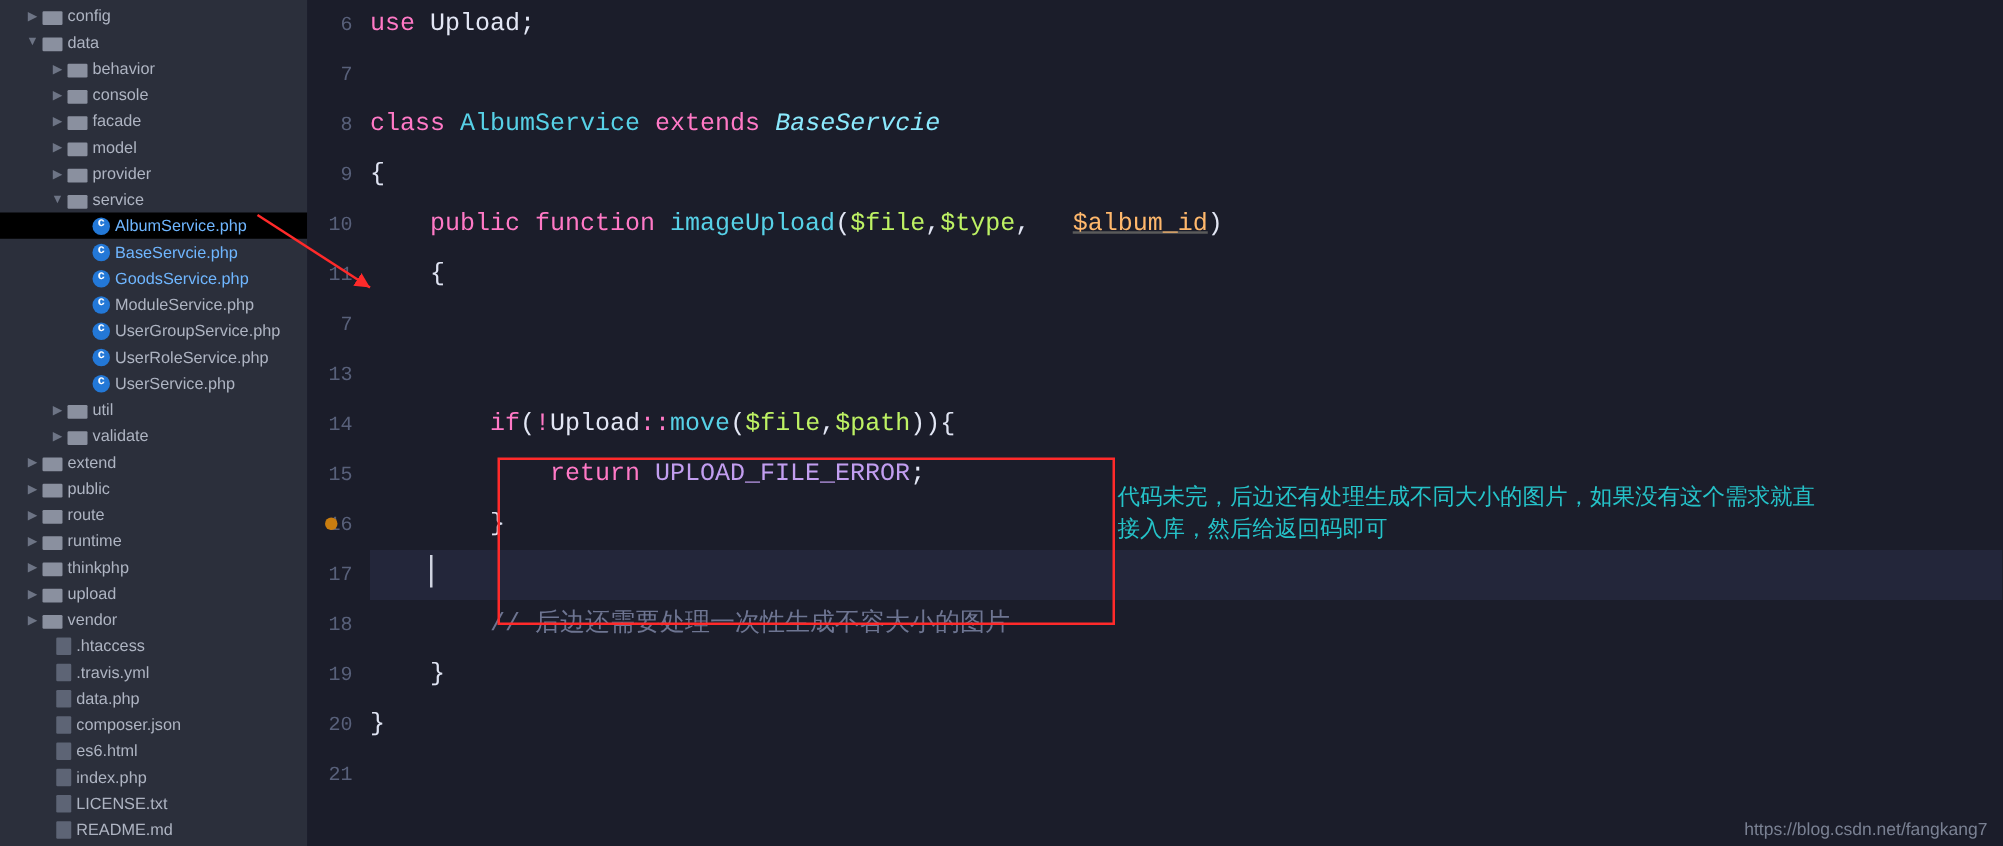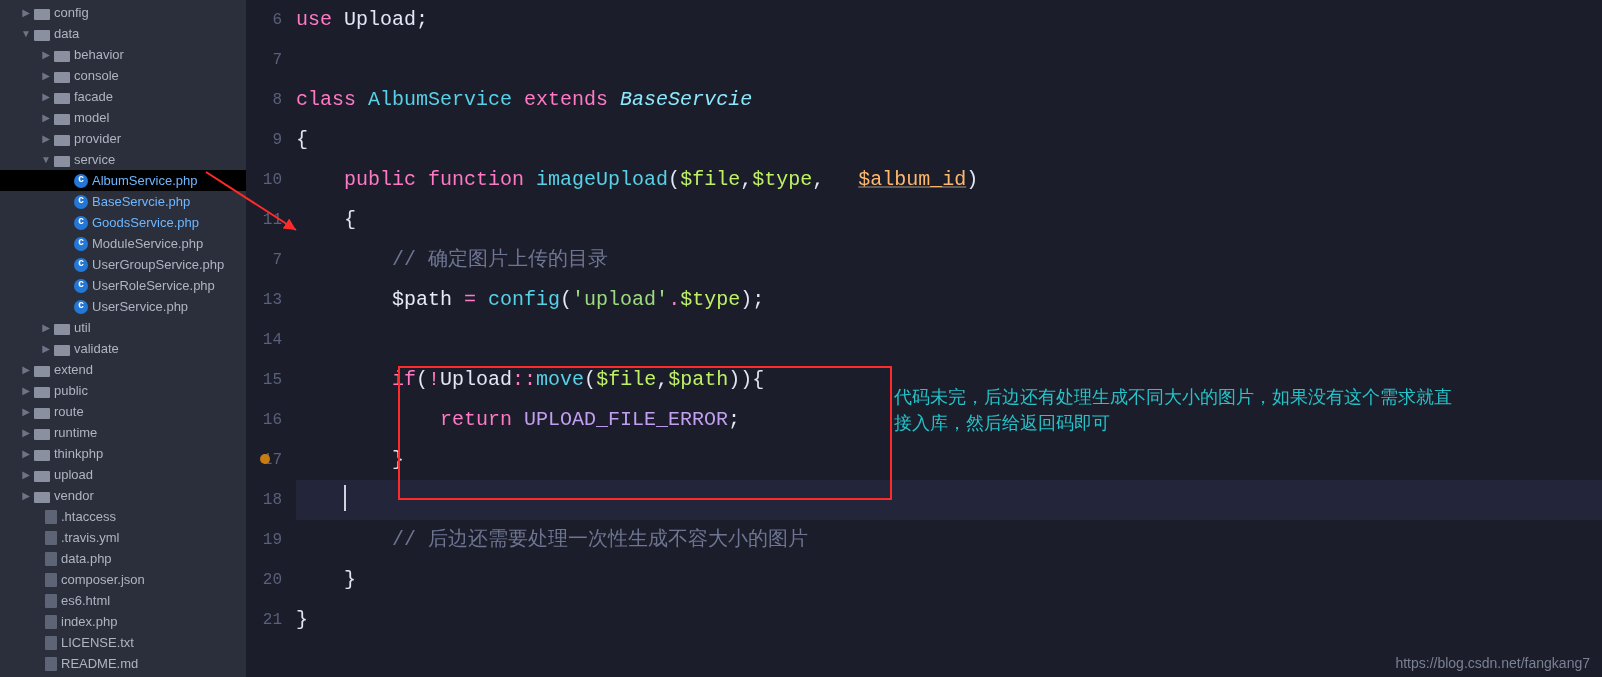--- a/index.html
+++ b/index.html
@@ -276,23 +276,22 @@
       <div class="line"></div>
 
       <div class="line"><span class="c-kw">class</span><span> </span><span class="c-fn">AlbumService</span><span> </span><span class="c-kw">extends</span><span> </span><span class="c-cls">BaseServcie</span></div>
 
       <div class="line"><span class="fold">{</span></div>
 
       <div class="line"><span>    </span><span class="c-kw">public</span><span> </span><span class="c-kw">function</span><span> </span><span class="c-fn">imageUpload</span><span class="c-norm">(</span><span class="c-param">$file</span><span class="c-norm">,</span><span class="c-param">$type</span><span class="c-norm">,</span><span class="c-param-u">$album_id</span><span class="c-norm">)</span></div>
 
       <div class="line"><span>    </span><span class="fold">{</span></div>
 
-      <div class="line"><span>        </span><span class="c-com">// 确定图片上传的目录</span></div>
-
-      <div class="line"><span>        </span><span class="c-var">$path</span><span> </span><span class="c-op">=</span><span> </span><span class="c-fn">config</span><span class="c-norm">(</span><span class="c-str">'upload'</span><span class="c-op">.</span><span class="c-param">$type</span><span class="c-norm">)</span><span class="c-norm">;</span></div>
+      <div class="line"><span>        </span></div>
+
 
       <div class="line"></div>
 
       <div class="line"><span>        </span><span class="c-kw">if</span><span class="c-norm">(</span><span class="c-op">!</span><span class="c-norm">Upload</span><span class="c-op">::</span><span class="c-fn">move</span><span class="c-norm">(</span><span class="c-param">$file</span><span class="c-norm">,</span><span class="c-param">$path</span><span class="c-norm">)</span><span class="c-norm">)</span><span class="fold">{</span></div>
 
       <div class="line"><span>            </span><span class="c-kw">return</span><span> </span><span class="c-const">UPLOAD_FILE_ERROR</span><span class="c-norm">;</span></div>
 
       <div class="line bp"><span>        </span><span class="fold">}</span></div>
 
       <div class="line cursor-line">    <span class="caret"></span></div>

